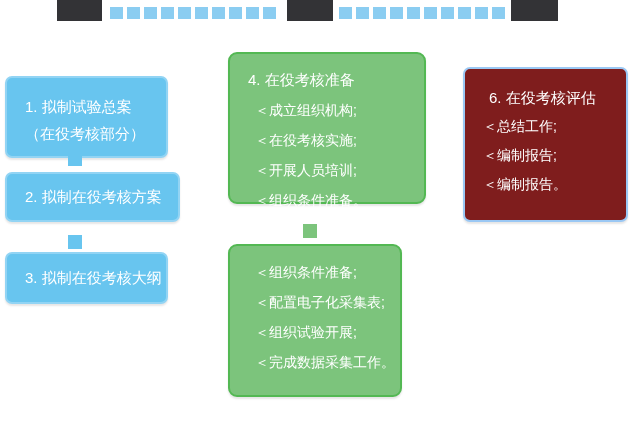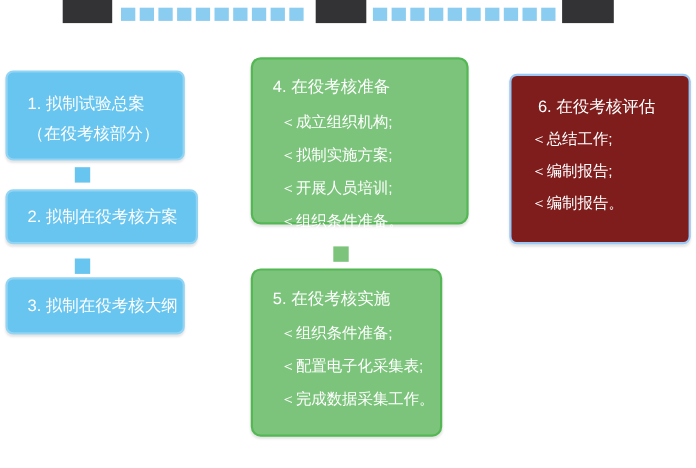--- a/index.html
+++ b/index.html
@@ -56,21 +56,21 @@
   .greenbox {
     background: #7CC47C;
     border: 2px solid #53B853;
     border-radius: 9px;
   }
   .rightbox {
     background: #7f1d1d;
     border: 2px solid #9BC8F4;
   }
 
-  .b1 { left: 5px;   top: 64px;  width: 163px; height: 82px;  padding: 15px 0 11px 18px; font-size: 15px; line-height: 27px; }
+  .b1 { left: 5px;   top: 76px;  width: 163px; height: 82px;  padding: 15px 0 11px 18px; font-size: 15px; line-height: 27px; }
   .b2 { left: 5px;   top: 172px; width: 175px; height: 50px;  display: flex; align-items: center; padding-left: 18px; font-size: 15px; }
   .b3 { left: 5px;   top: 252px; width: 163px; height: 52px;  display: flex; align-items: center; padding-left: 18px; font-size: 15px; }
   .b4 { left: 228px; top: 52px;  width: 198px; height: 152px; padding: 11px 0 0 18px; font-size: 14px; line-height: 30px; }
   .b5 { left: 228px; top: 244px; width: 174px; height: 153px; padding: 11px 0 0 18px; font-size: 14px; line-height: 30px; }
   .b6 { left: 463px; top: 67px;  width: 165px; height: 155px; padding: 14px 0 0 18px; font-size: 14px; line-height: 29px; }
 
   .box .title { font-size: 15px; }
   .b4 .item, .b5 .item { padding-left: 7px; }
   .b6 .title { padding-left: 6px; }
 
@@ -132,31 +132,31 @@
 
   <div class="conn conn-blue c2"></div>
 
   <div class="box bluebox b3">
     <div class="line">3. 拟制在役考核大纲</div>
   </div>
 
   <div class="box greenbox b4">
     <div class="title">4. 在役考核准备</div>
     <div class="item">＜成立组织机构;</div>
-    <div class="item">＜拟制实施方案;</div>
+    <div class="item">＜在役考核实施;</div>
     <div class="item">＜开展人员培训;</div>
     <div class="item">＜组织条件准备。</div>
   </div>
 
   <div class="conn conn-green c3"></div>
 
   <div class="box greenbox b5">
-    <div class="title">5. 在役考核实施</div>
     <div class="item">＜组织条件准备;</div>
     <div class="item">＜配置电子化采集表;</div>
+    <div class="item">＜组织试验开展;</div>
     <div class="item">＜完成数据采集工作。</div>
   </div>
 
   <div class="box rightbox b6">
     <div class="title">6. 在役考核评估</div>
     <div class="item">＜总结工作;</div>
     <div class="item">＜编制报告;</div>
     <div class="item">＜编制报告。</div>
   </div>
 

